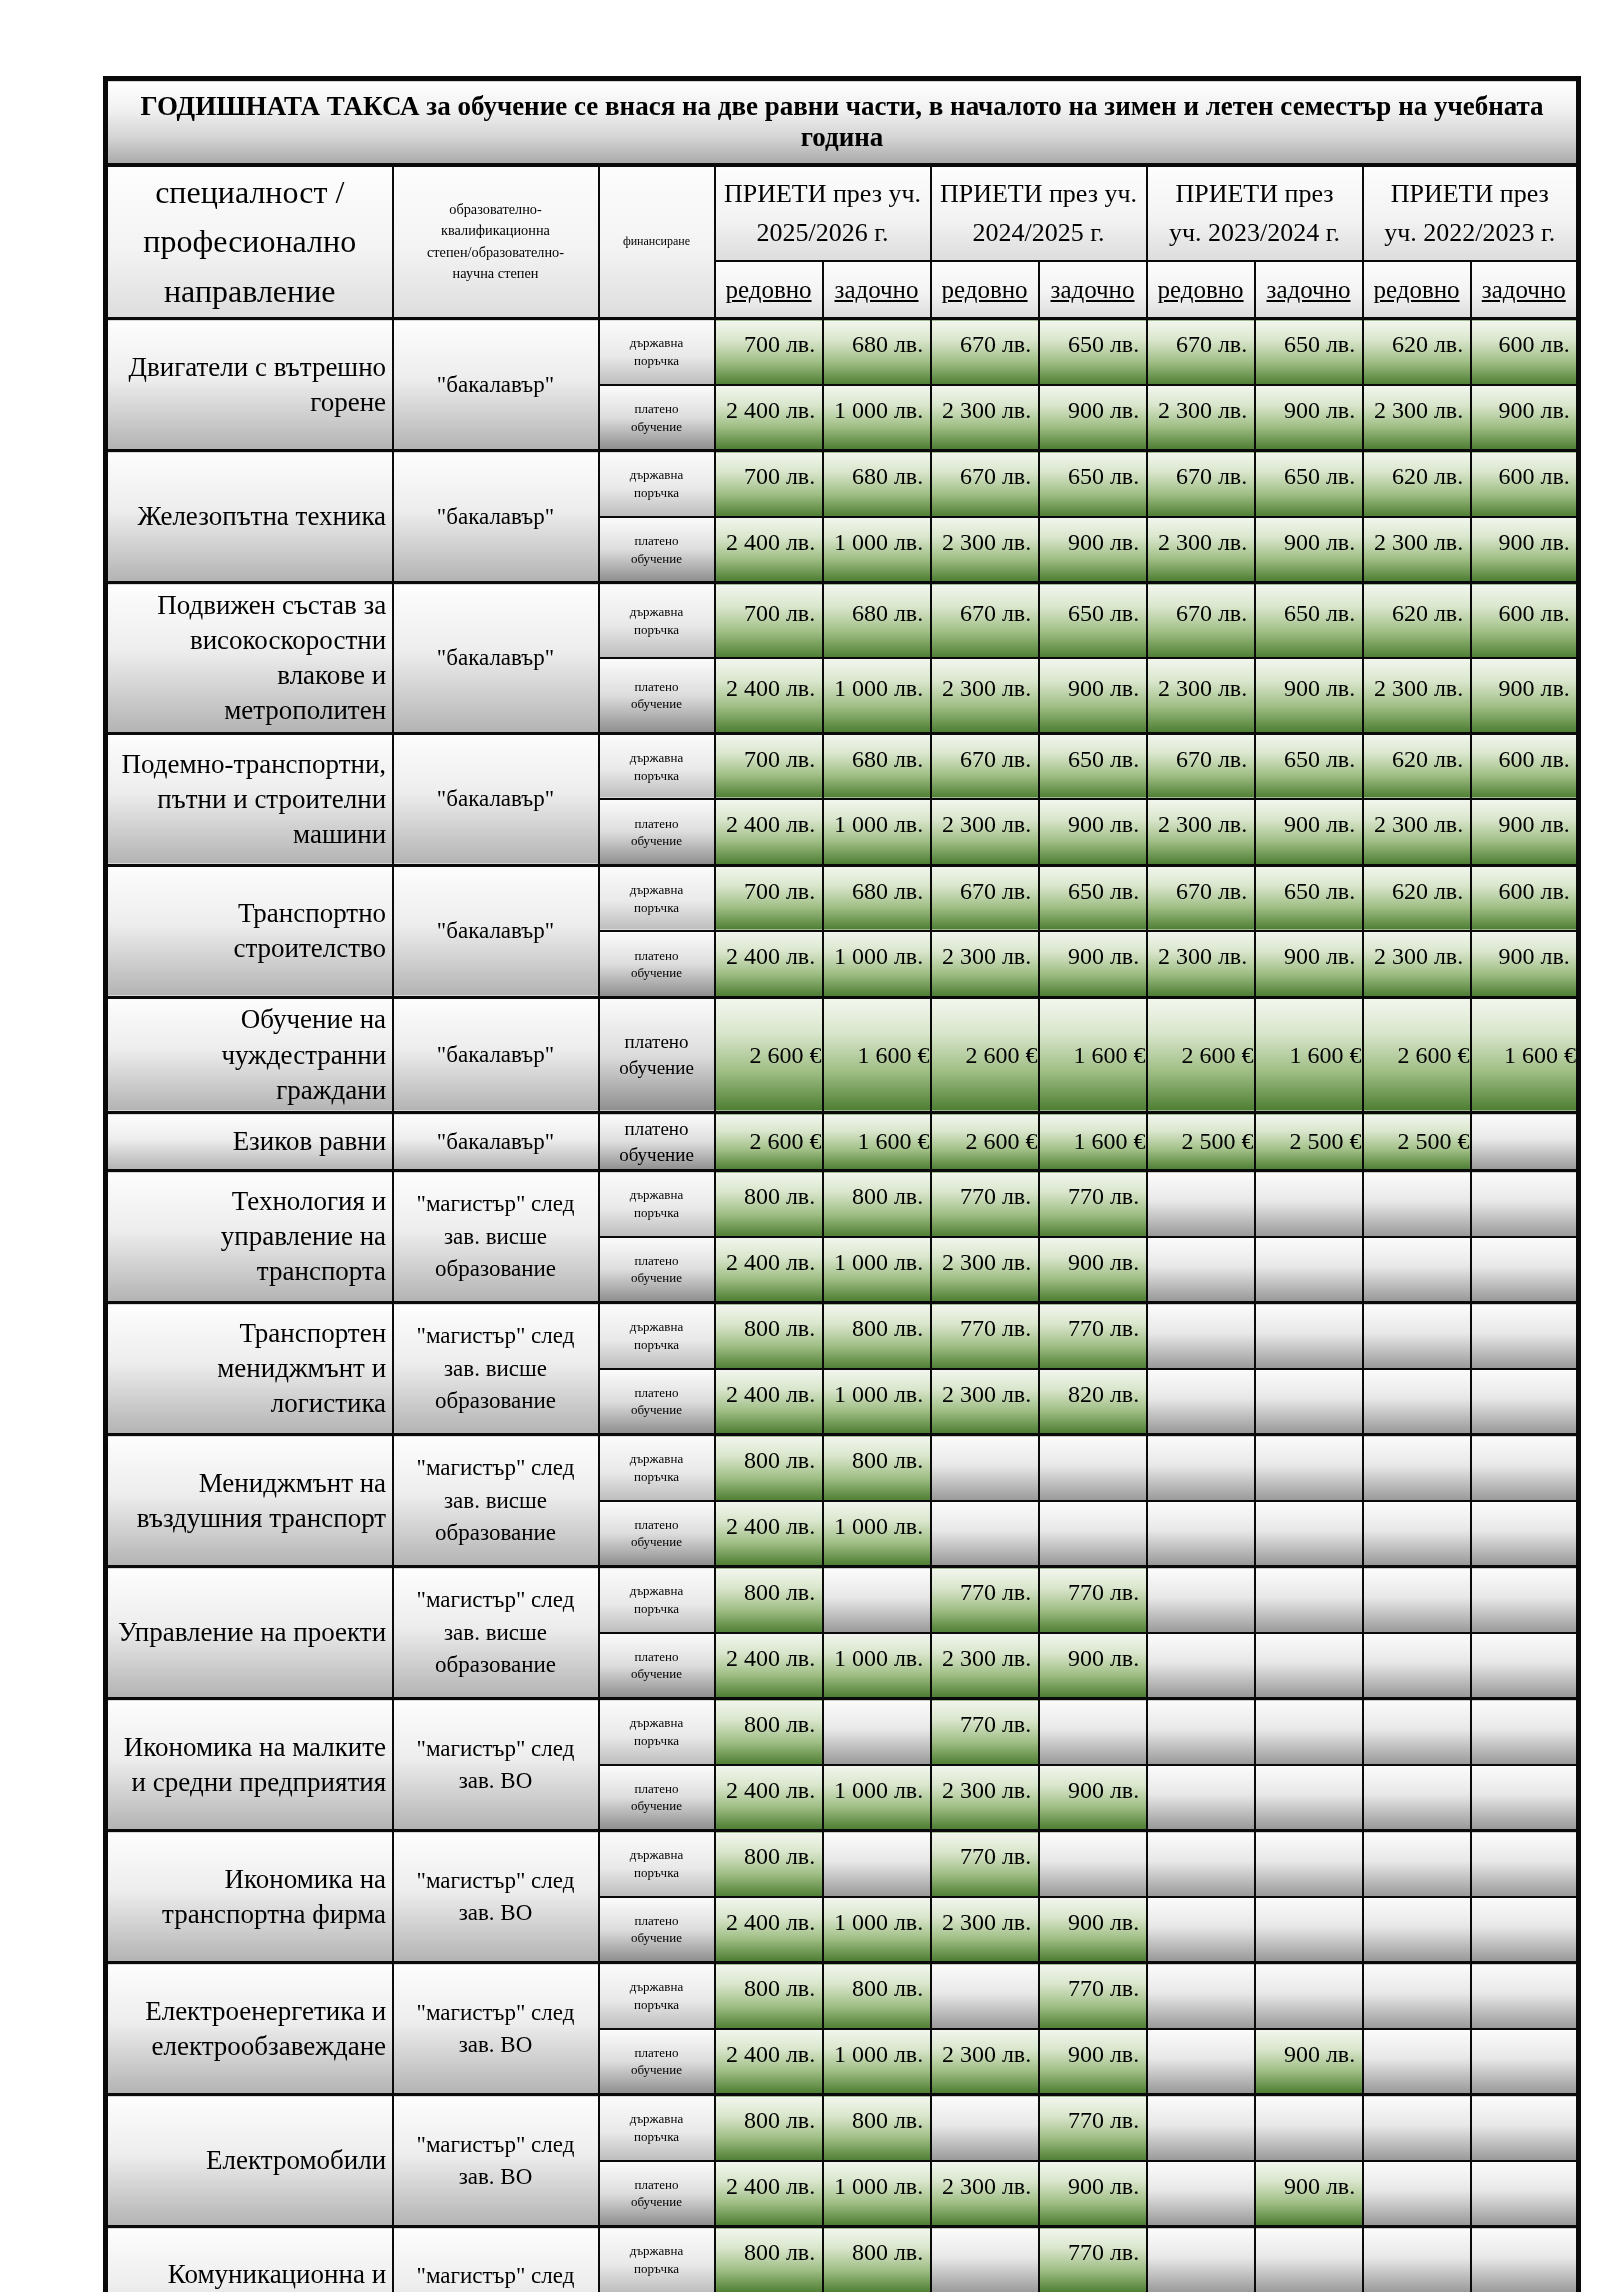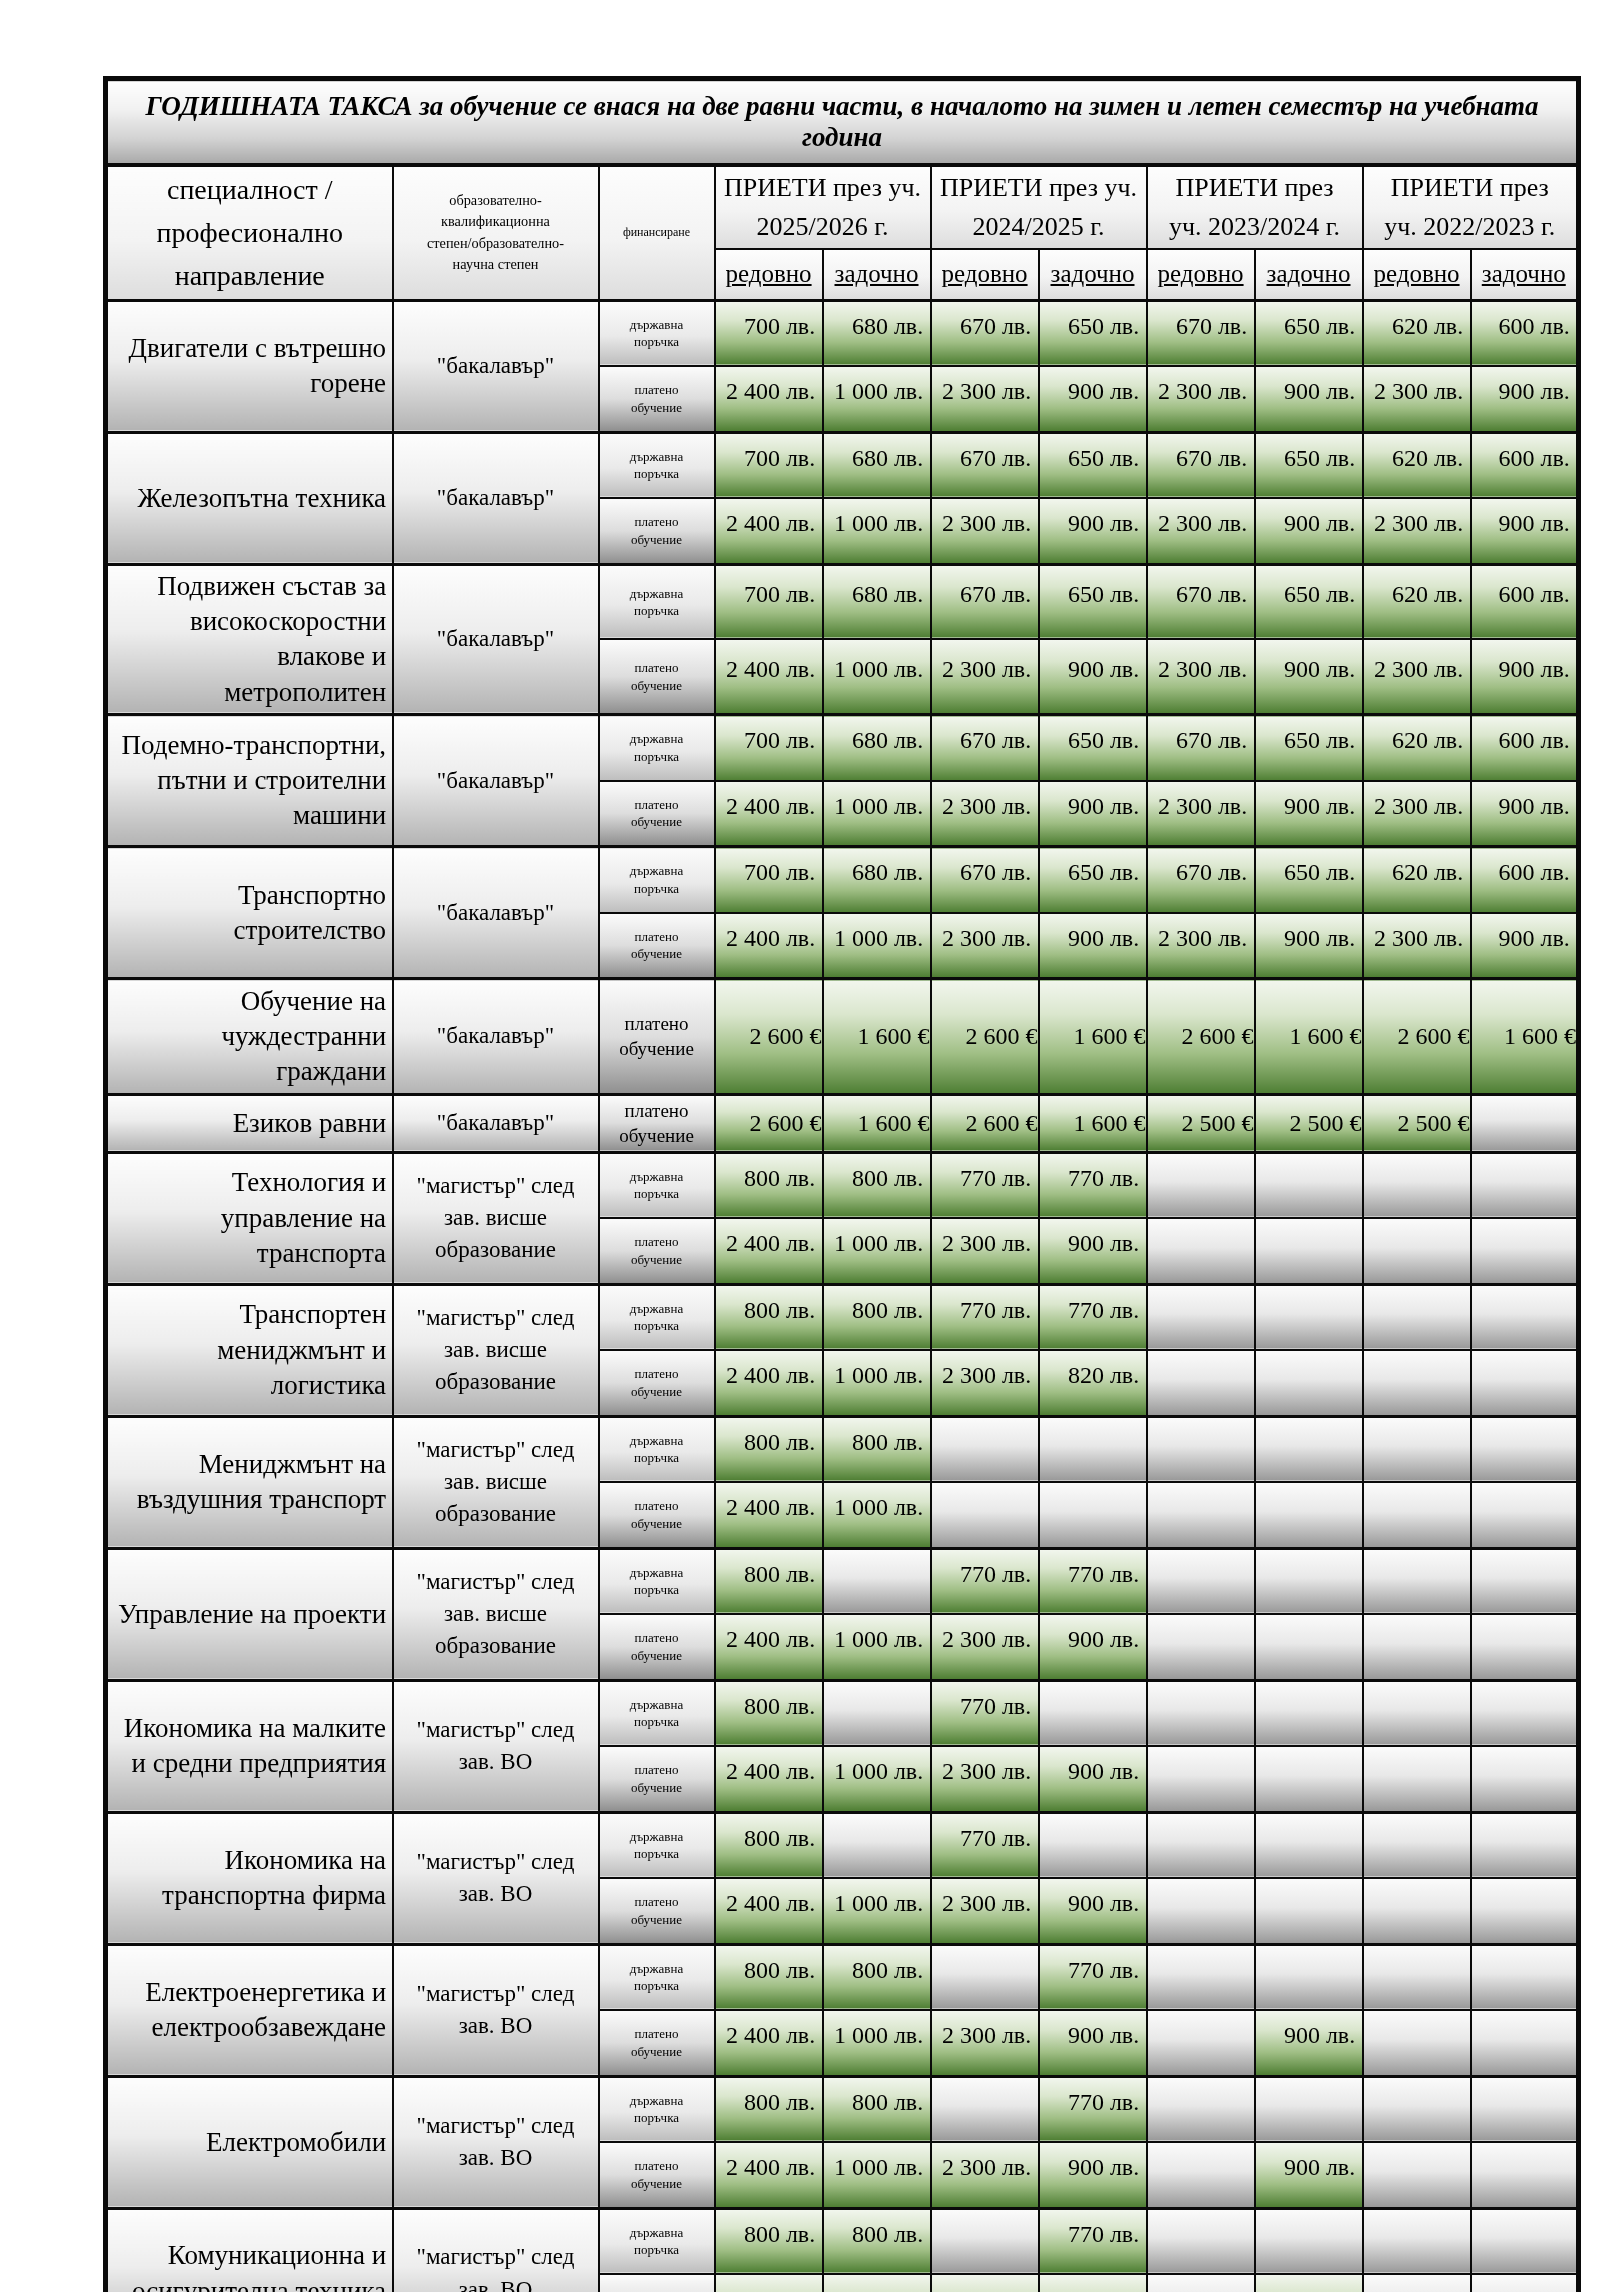--- a/index.html
+++ b/index.html
@@ -21,33 +21,33 @@
   td,th{
     border:2.7px solid #0a0a0a;
     overflow:hidden;
     box-sizing:border-box;
   }
   tr.row-start td{border-top:3.6px solid #0a0a0a;}
   
   td.title-cell{
     height:86px;
     text-align:center;vertical-align:middle;
-    font-size:27px;font-weight:bold;font-style:italic;
+    font-size:27px;font-weight:bold;
     background:linear-gradient(180deg,#ffffff 0%,#f0f0f0 35%,#d2d2d2 70%,#a9a9a9 100%);
     border-bottom:4.5px solid #0a0a0a;
     padding:0 12.5px;
   }
   
   th{font-weight:normal;}
   .hdr{
     background:linear-gradient(180deg,#fdfdfd 0%,#f3f3f3 55%,#dddddd 100%);
     text-align:center;vertical-align:middle;
     white-space:pre-line;
   }
-  th.spec-hdr{font-size:28px;line-height:1.55;}
+  th.spec-hdr{font-size:32px;line-height:1.55;}
   th.degree-hdr{font-size:14.3px;line-height:1.5;}
   th.fin-hdr{font-size:12px;}
   th.year-hdr{font-size:26px;line-height:1.5;height:79px;}
   th.mode-hdr{font-size:25px;height:50px;text-decoration:underline;}
   
   td.spec-cell{
     font-size:27px;line-height:1.3;
     text-align:right;vertical-align:middle;
     padding:3.6px 5.4px 3.6px 9px;
     background:linear-gradient(180deg,#fdfdfd 0%,#ededed 45%,#b3b3b3 100%);

